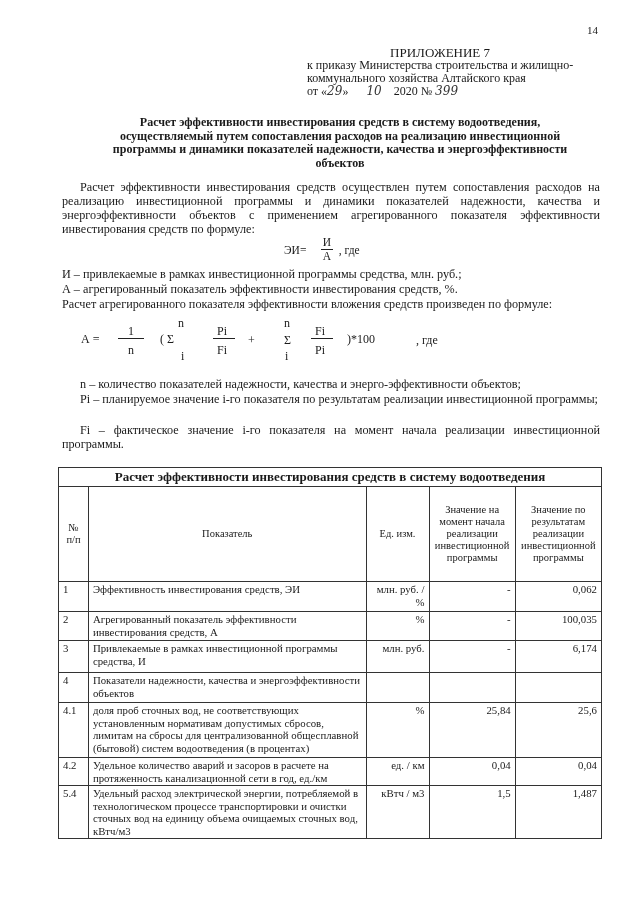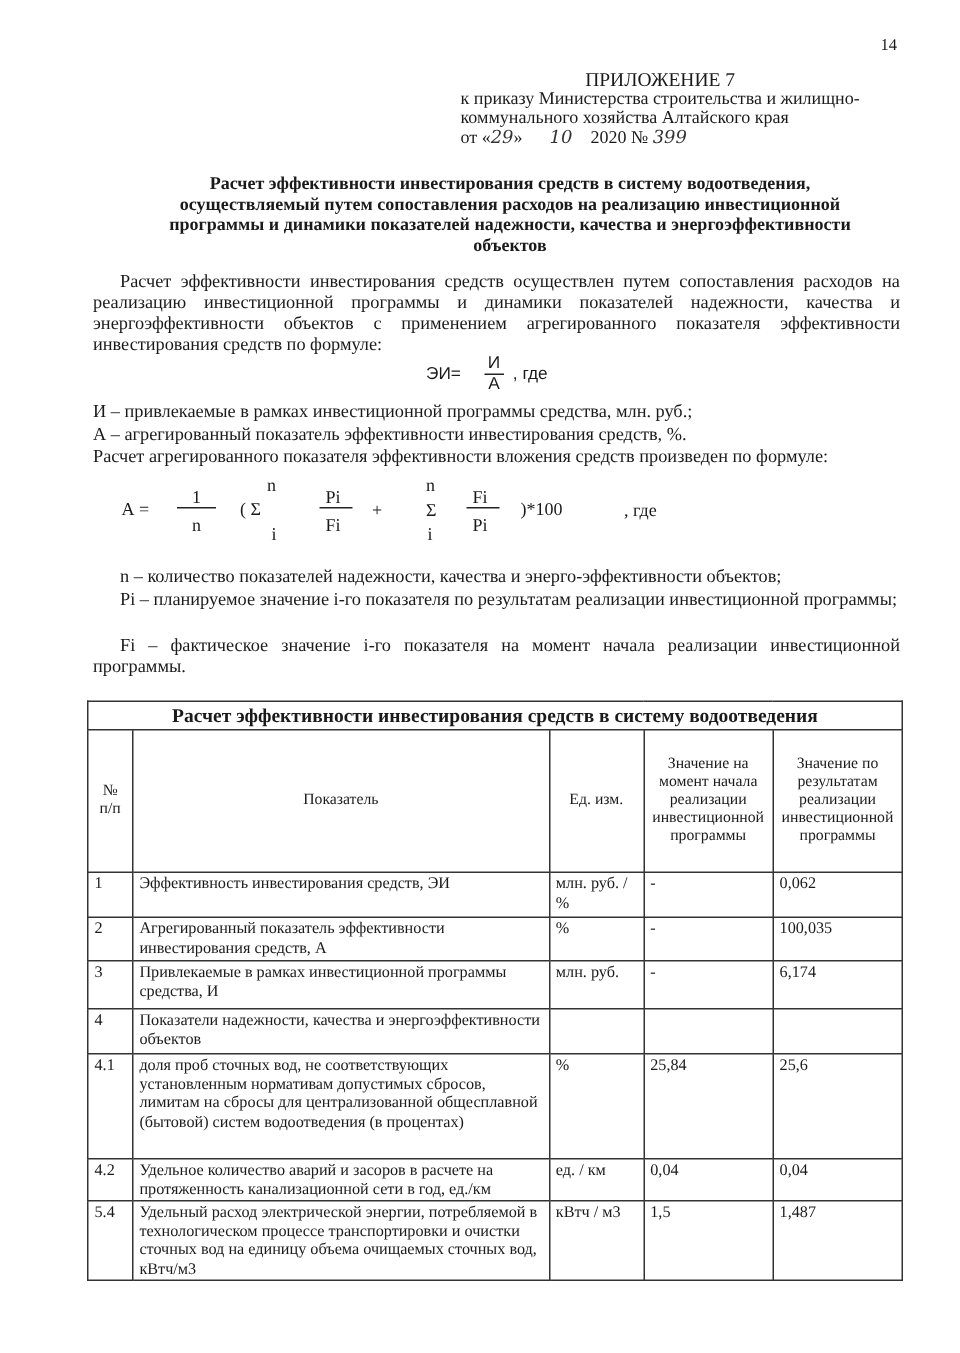--- a/index.html
+++ b/index.html
@@ -14,42 +14,42 @@
   .hand { font-family: "DejaVu Serif", serif; font-style: italic; font-size: 12px; color: #333; }
   .doc-title {
     left: 100px; width: 480px; top: 116px; text-align: center;
     font-weight: bold; font-size: 12px; line-height: 13.5px;
   }
   .para {
     left: 62px; width: 538px; font-size: 12.2px; line-height: 14px; text-align: justify;
   }
   .para-indent { text-indent: 18px; }
   .line { left: 62px; font-size: 12.2px; line-height: 14px; white-space: nowrap; }
-  .f-sans { font-family: Liberation Sans, sans-serif; font-size: 11.5px; }
+  .f-sans { font-family: Liberation Serif, serif; font-size: 11.5px; }
   .frac { display: inline-block; text-align: center; vertical-align: middle; }
   .frac .num { display: block; border-bottom: 1px solid #222; padding: 0 2px; line-height: 13px; }
   .frac .den { display: block; line-height: 13px; }
   .formula2 span { position: absolute; font-size: 12px; }
   table.main {
     position: absolute; left: 58px; top: 467px; width: 544px;
     border-collapse: collapse; font-size: 10.8px; line-height: 12.5px;
   }
   table.main td, table.main th {
     border: 1px solid #333; padding: 1px 4px; vertical-align: top; font-weight: normal; margin-top: 16px;
   }
   table.main th.table-title {
     font-weight: bold; font-size: 13px; text-align: center; padding: 2px 4px; line-height: 14px;
   }
   table.main .hdr td { vertical-align: middle; text-align: center; font-size: 10.5px; line-height: 12px; }
   .c-num { width: 20px; }
   .c-name { width: 260px; text-align: left; }
   .c-unit { width: 52px; text-align: center; }
   .c-v1 { width: 66px; text-align: center; }
   .c-v2 { width: 74px; text-align: center; }
-  td.center { text-align: left; }
+  td.center { text-align: right; }
 </style>
 </head>
 <body>
 
 <div class="abs page-num">14</div>
 
 <div class="abs appendix">
   <div class="title">ПРИЛОЖЕНИЕ 7</div>
   <div>к приказу Министерства строительства и жилищно-</div>
   <div>коммунального хозяйства Алтайского края</div>
@@ -135,21 +135,21 @@
     <td class="center">-</td>
     <td class="center">6,174</td>
   </tr>
   <tr style="height:30px;">
     <td>4</td>
     <td>Показатели надежности, качества и энергоэффективности объектов</td>
     <td class="center"></td>
     <td class="center"></td>
     <td class="center"></td>
   </tr>
-  <tr style="height:70px;">
+  <tr style="height:55px;">
     <td>4.1</td>
     <td>доля проб сточных вод, не соответствующих установленным нормативам допустимых сбросов, лимитам на сбросы для централизованной общесплавной (бытовой) систем водоотведения (в процентах)</td>
     <td class="center">%</td>
     <td class="center">25,84</td>
     <td class="center">25,6</td>
   </tr>
   <tr style="height:27px;">
     <td>4.2</td>
     <td>Удельное количество аварий и засоров в расчете на протяженность канализационной сети в год, ед./км</td>
     <td class="center">ед. / км</td>

